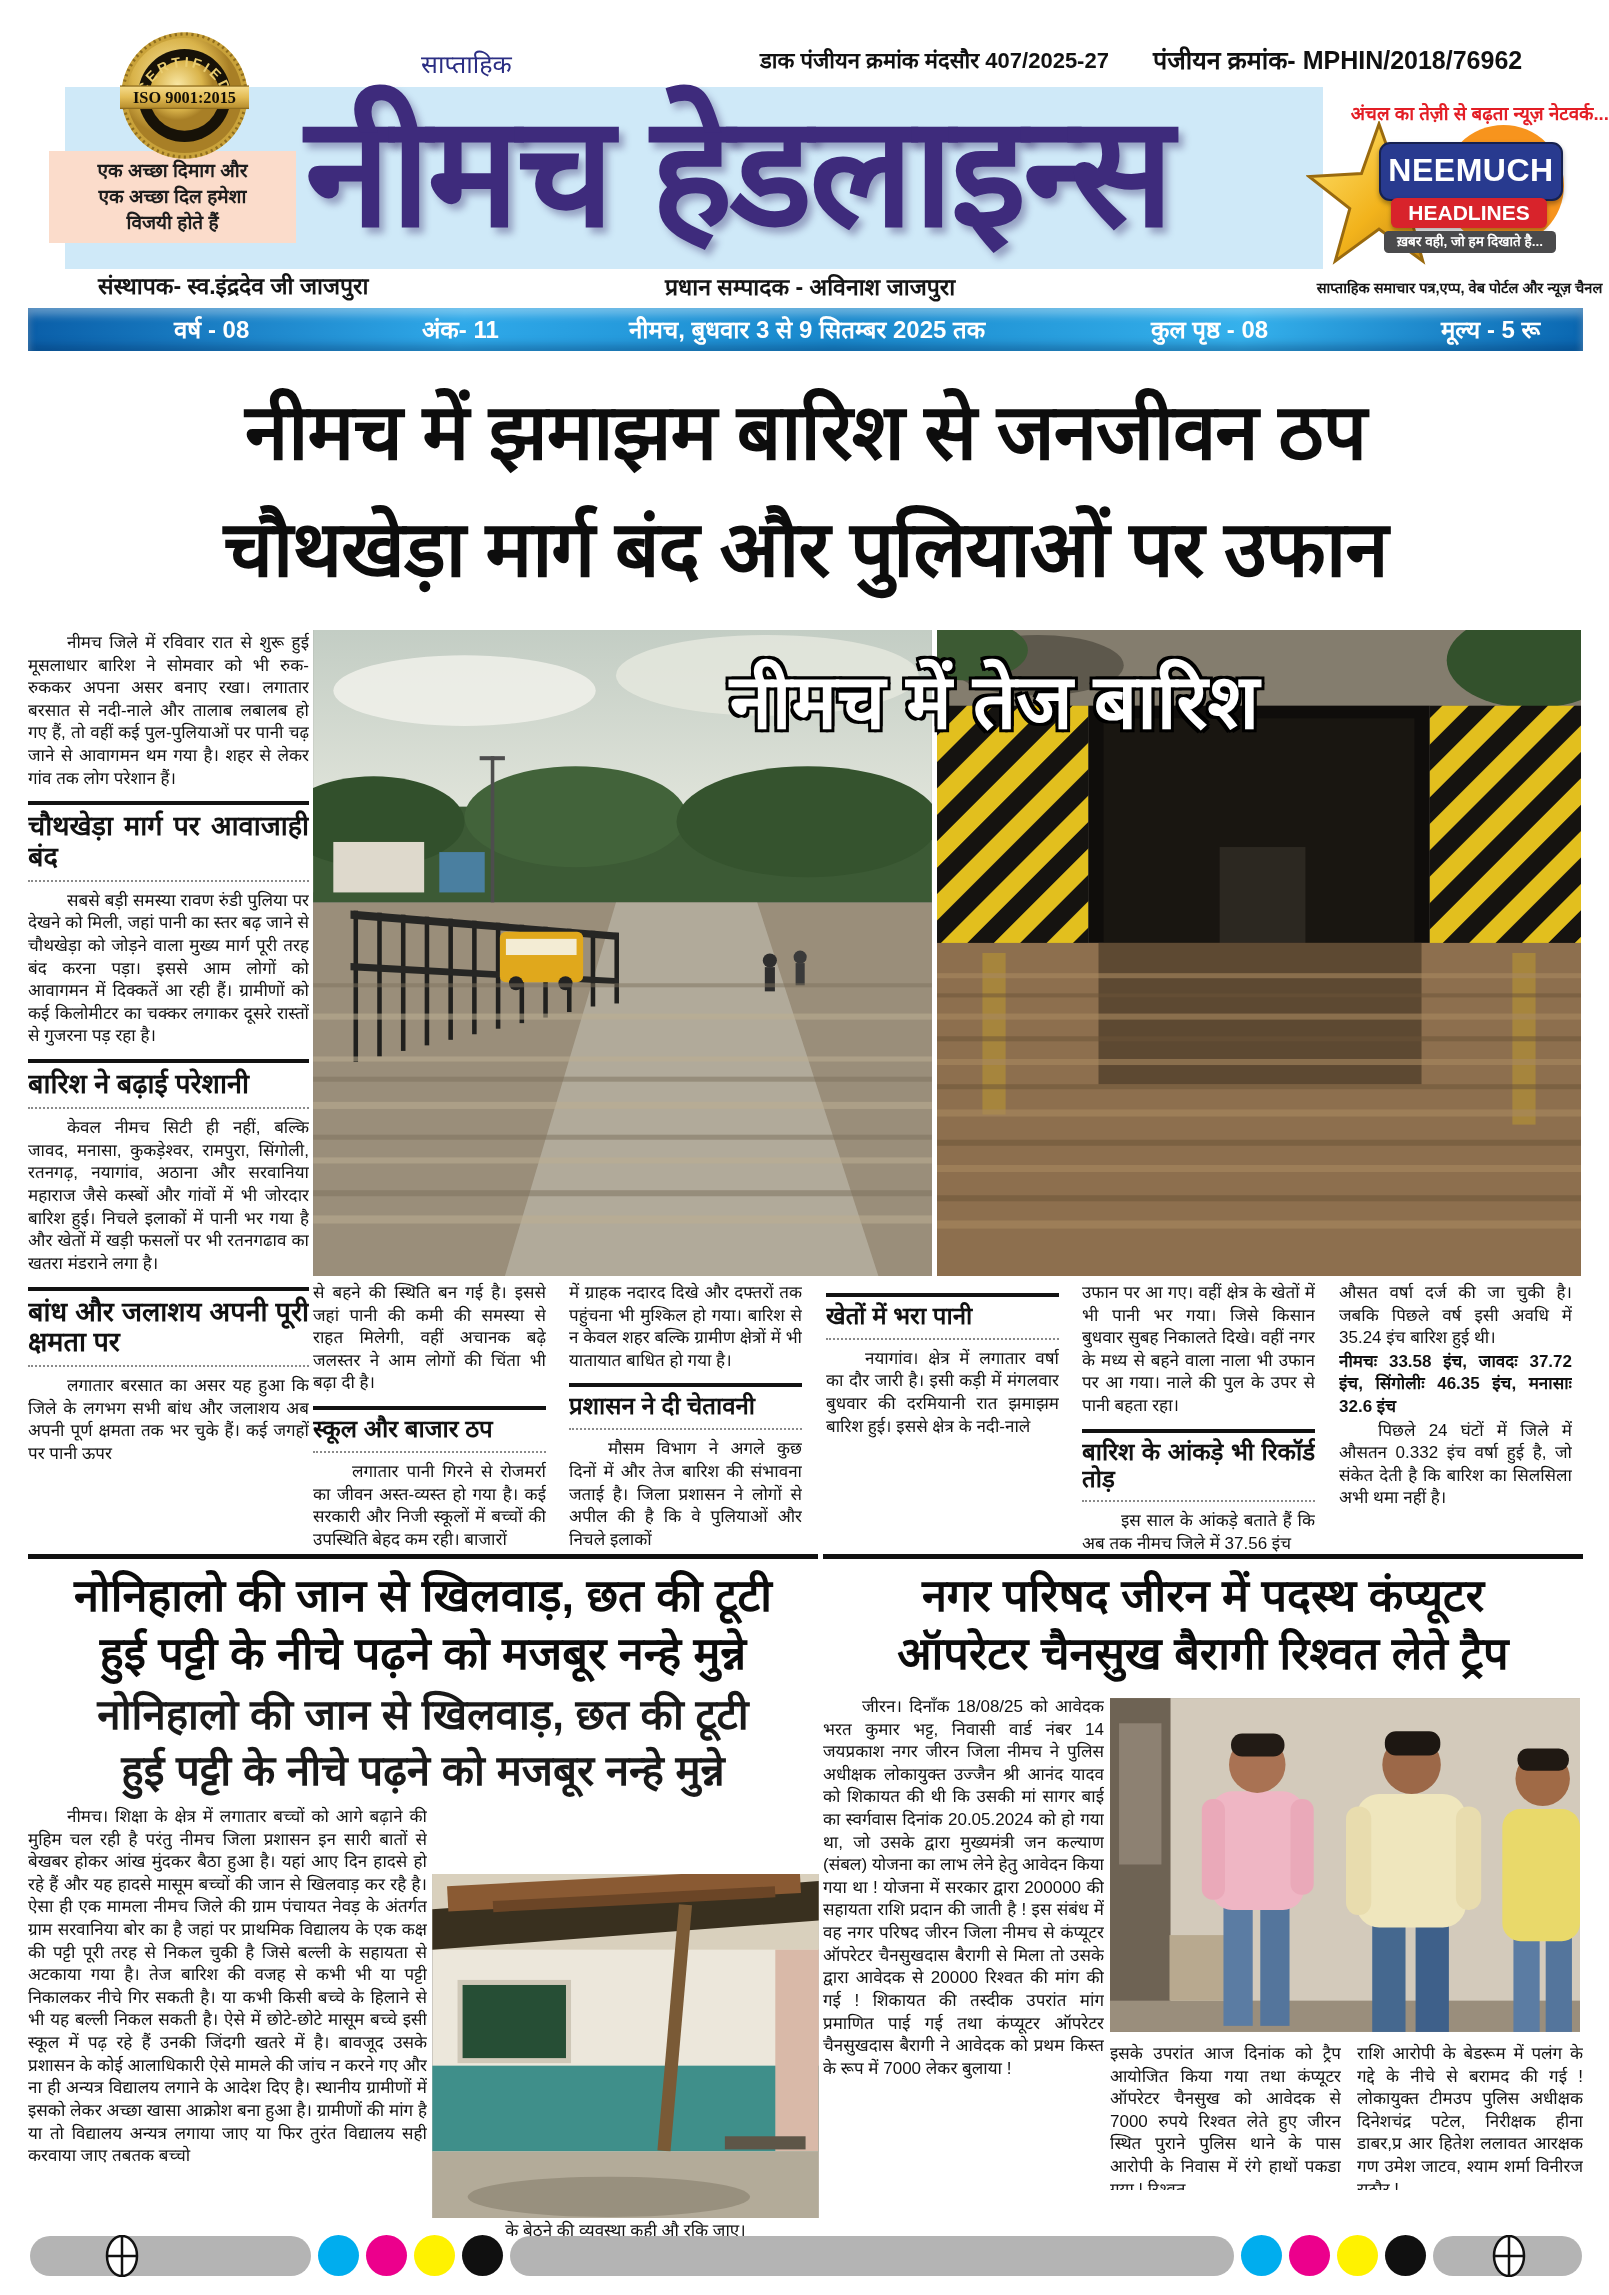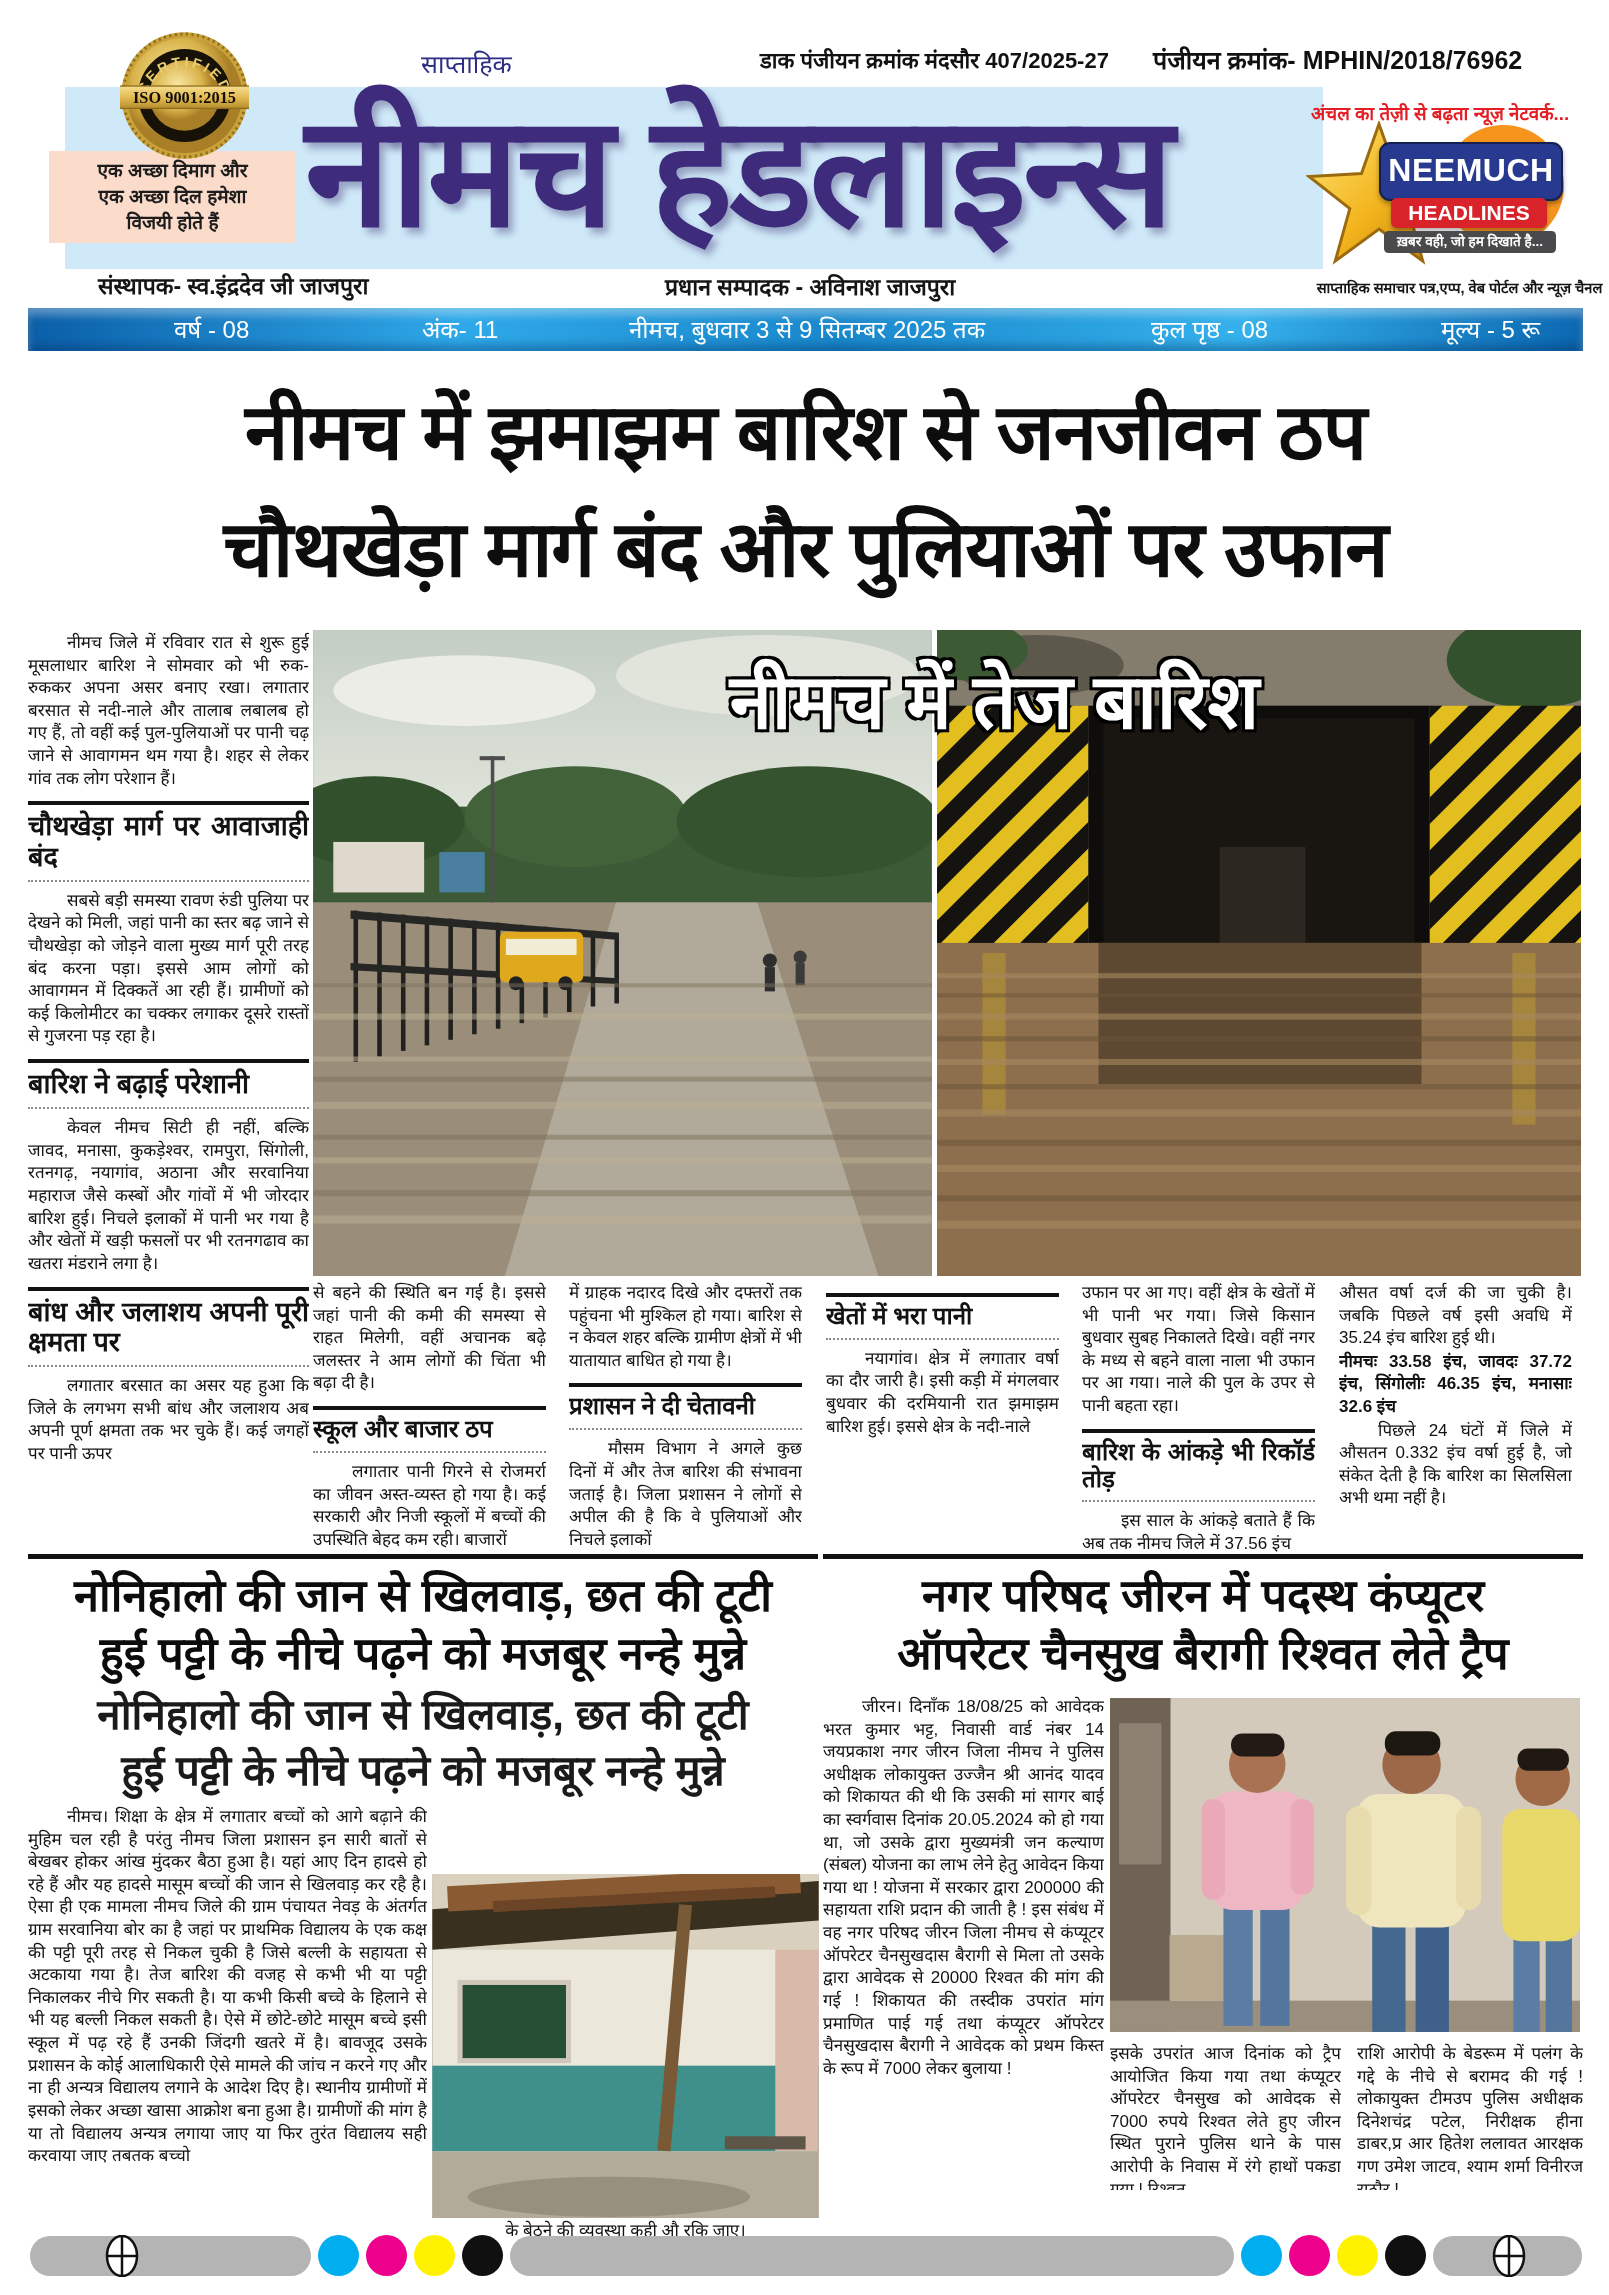--- a/index.html
+++ b/index.html
@@ -11,35 +11,35 @@
   .pinkbox{left:49px;top:151px;width:247px;height:92px;background:#fbdccb;text-align:center;
            font-weight:700;font-size:19px;line-height:1.38;color:#1d1d1d;padding-top:7px;box-sizing:border-box;}
   .weekly{left:421px;top:46px;font-size:25px;font-weight:400;color:#2b2e83;}
   .postal{left:760px;top:44px;font-size:22px;font-weight:800;color:#111;}
   .regno{left:1153px;top:42px;font-size:25px;font-weight:800;color:#111;}
   .mast{left:305px;top:92px;width:1004px;font-size:154px;font-weight:800;line-height:1.05;
         color:#3e2b7c;letter-spacing:-3px;white-space:nowrap;
         text-shadow:5px 6px 7px rgba(46,32,96,.35);}
   .founder{left:98px;top:269px;font-size:23px;font-weight:800;}
   .editor{left:665px;top:270px;font-size:23px;font-weight:800;}
-  .nettag{left:1311px;top:100px;width:298px;text-align:left;font-size:18.7px;font-weight:800;color:#e31e25;}
+  .nettag{left:1311px;top:100px;width:298px;text-align:right;font-size:18.7px;font-weight:800;color:#e31e25;}
   .orangecircle{left:1443px;top:125px;width:121px;height:121px;border-radius:50%;background:#f7941d;}
   .logoblue{left:1379px;top:142px;width:180px;height:55px;background:#283a8f;border:2.5px solid #16214f;
             border-radius:11px;color:#fff;font-size:32px;font-weight:800;text-align:center;line-height:52px;
             letter-spacing:0.5px;box-shadow:0 3px 5px rgba(0,0,0,.35);}
   .logored{left:1391px;top:198px;width:156px;height:30px;background:#d8232b;border-radius:6px;color:#fff;
            font-size:21px;font-weight:800;text-align:center;line-height:30px;box-shadow:0 2.5px 4px rgba(0,0,0,.3);}
   .logokhabar{left:1384px;top:231px;width:172px;height:22px;background:#4a4a4c;border-radius:4.5px;color:#fff;
               font-size:13.6px;font-weight:600;text-align:center;line-height:22px;}
   .channel{left:1308px;top:277px;width:303px;text-align:center;font-size:14.6px;font-weight:800;white-space:nowrap;}
   
   .infobar{left:28px;top:308px;width:1555px;height:43px;
            background:linear-gradient(100deg,#0a5ea8 0%,#2fa9e9 28%,#1988cc 52%,#35b1ec 78%,#0a66b0 100%);
            box-shadow:inset 0 7px 9px rgba(255,255,255,.35), inset 0 -6px 8px rgba(0,40,90,.35);}
-  .ib{position:absolute;top:0;height:43px;line-height:43px;color:#fff;font-size:24px;font-weight:400;}
+  .ib{position:absolute;top:0;height:43px;line-height:43px;color:#fff;font-size:24px;font-weight:700;}
   
   .hl{left:28px;width:1555px;text-align:center;font-weight:800;font-size:78px;line-height:1.1;
       color:#0d0d0d;letter-spacing:-1px;white-space:nowrap;}
   
   .btxt{font-size:17px;line-height:1.33;text-align:justify;color:#121212;}
   .btxt p{margin:0 0 1px 0;text-indent:39px;}
   .sh{font-weight:800;font-size:27px;line-height:1.12;border-top:4.5px solid #121212;padding-top:6px;
       border-bottom:2.5px dotted #8a8a8a;padding-bottom:8px;margin:11px 0 8px 0;text-indent:0;}
   .col5{top:1282px;width:233px;height:273px;overflow:hidden;}
   .col5 .sh{font-size:24px;}

